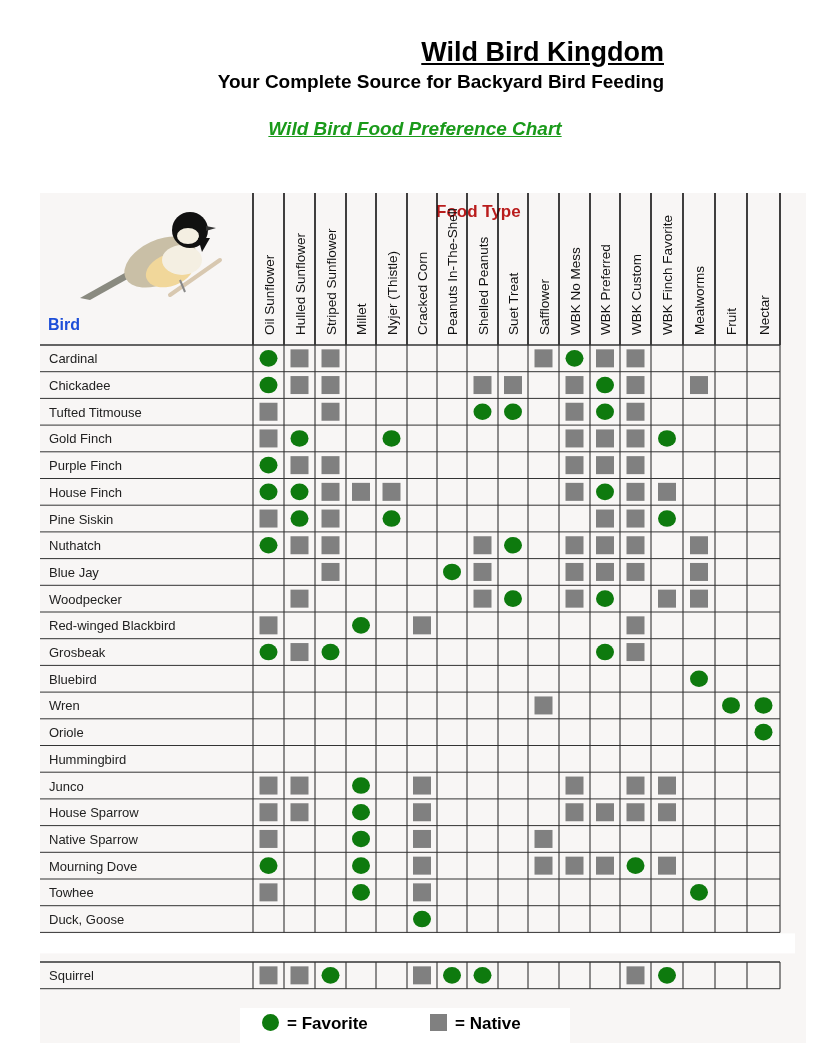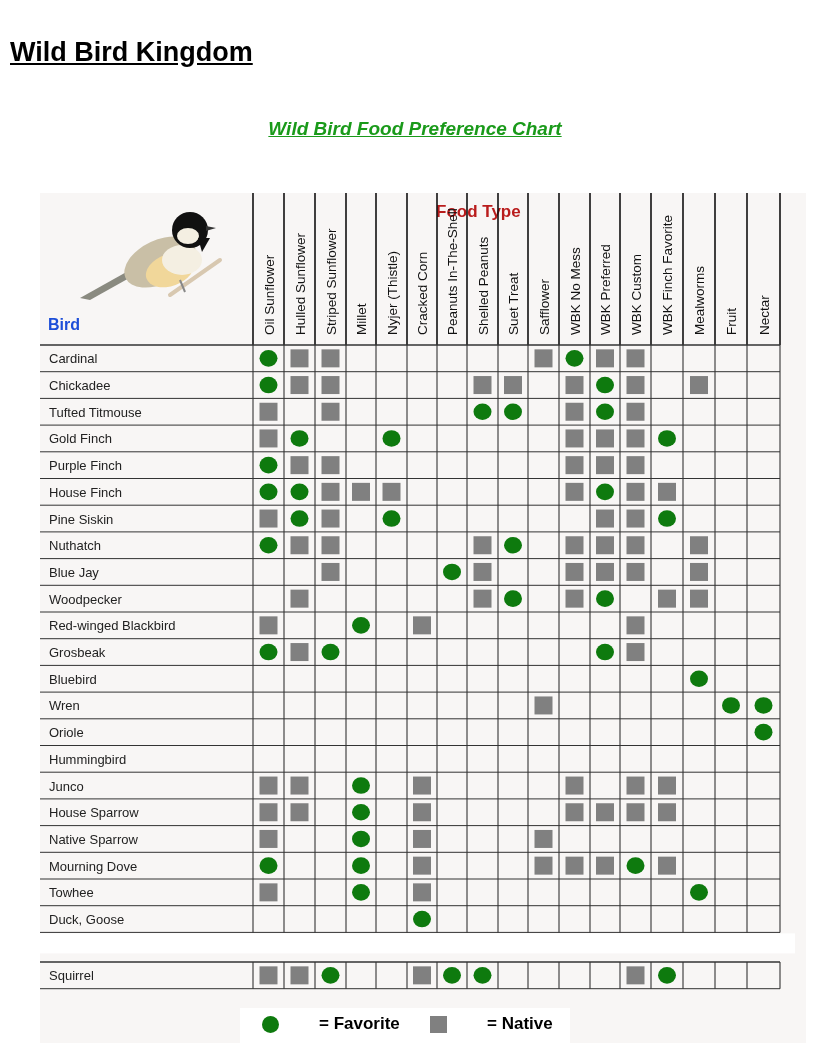--- a/index.html
+++ b/index.html
@@ -1,43 +1,44 @@
 <!DOCTYPE html>
 <html><head>
   <meta charset="utf-8">
   <style>
     html, body { margin: 0; padding: 0; }
     body {
       width: 816px; height: 1056px; background: #ffffff; position: relative;
       font-family: "Liberation Sans", sans-serif; overflow: hidden;
     }
-    .header { position: absolute; left: 0; top: 36px; width: 664px; text-align: left; }
+    .header { position: absolute; left: 0; top: 36px; width: 664px; text-align: right; }
     .brand { font-size: 27px; font-weight: bold; text-decoration: underline; color: #000; line-height: 32px; margin-left: 10px; }
     .tagline { font-size: 19px; font-weight: bold; color: #000; line-height: 24px; margin-top: 2px; }
     .chart-title {
       position: absolute; left: 0; top: 118px; width: 830px; text-align: center;
       font-size: 19px; font-weight: bold; font-style: italic; color: #1a9a1a; text-decoration: underline;
     }
     .food-type-label { position: absolute; left: 436px; top: 170px; font-size: 17px; font-weight: bold; color: #b91c1c; margin-top: 32px; }
     .sheet { position: absolute; left: 40px; top: 193px; width: 766px; height: 850px; background: #f8f6f5; }
     .bird-label { position: absolute; left: 48px; top: 316px; font-size: 16px; font-weight: bold; color: #1d4ed8; }
     .bird-art { position: absolute; left: 70px; top: 200px; width: 160px; height: 110px; }
     svg#grid { position: absolute; left: 0; top: 0; }
     .legend { position: absolute; left: 240px; top: 1008px; width: 330px; height: 36px; background: #ffffff; }
-    .legend-item { position: absolute; top: 6px; display: flex; align-items: center; font-size: 17px; font-weight: bold; color: #000; gap: 32px; }
+    .legend-item { position: absolute; top: 6px; display: flex; font-size: 17px; font-weight: bold; color: #000; }
     .legend-dot { width: 17px; height: 17px; border-radius: 50%; background: #0e7a0e; margin-right: 8px; }
     .legend-sq { width: 17px; height: 17px; background: #808080; margin-right: 8px; }
   </style>
 </head>
 <body>
 
 <div class="sheet"></div>
 
 <div class="header">
   <div class="brand">Wild Bird Kingdom</div>
+  <div class="tagline">Your Complete Source for Backyard Bird Feeding</div>
 </div>
 
 <div class="chart-title">Wild Bird Food Preference Chart</div>
 <div class="food-type-label">Food Type</div>
 
 <svg class="bird-art" viewBox="0 0 160 110">
   <line x1="100" y1="95" x2="150" y2="60" stroke="#d8c8b0" stroke-width="4" stroke-linecap="round"></line>
   <path d="M10 98 L60 70 L70 72 L20 100 Z" fill="#8a8a80"></path>
   <ellipse cx="90" cy="62" rx="38" ry="22" fill="#c9bfa6" transform="rotate(-25 90 62)"></ellipse>
   <ellipse cx="100" cy="70" rx="25" ry="16" fill="#f1d79a" transform="rotate(-20 100 70)"></ellipse>

